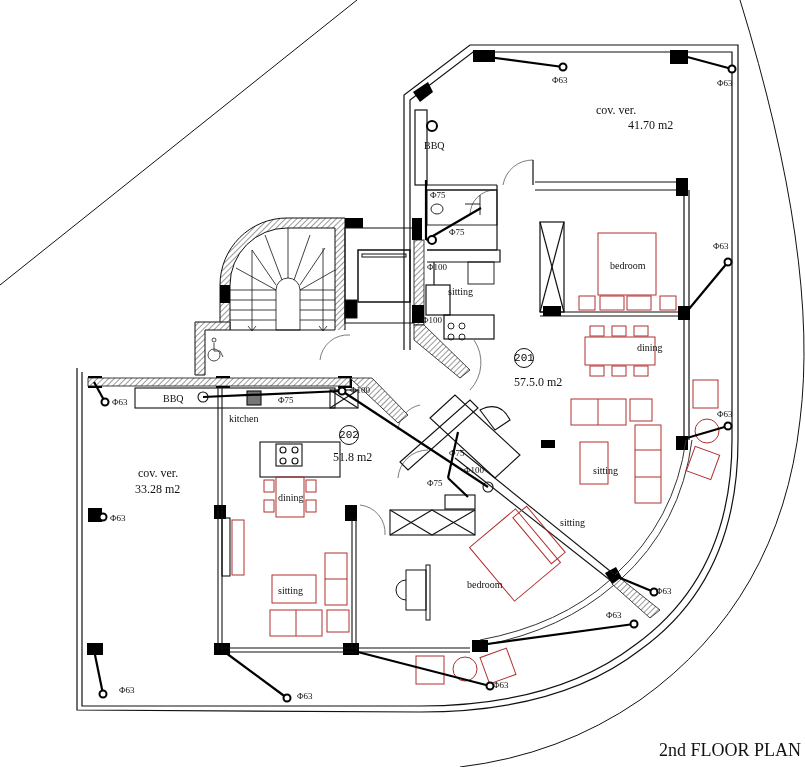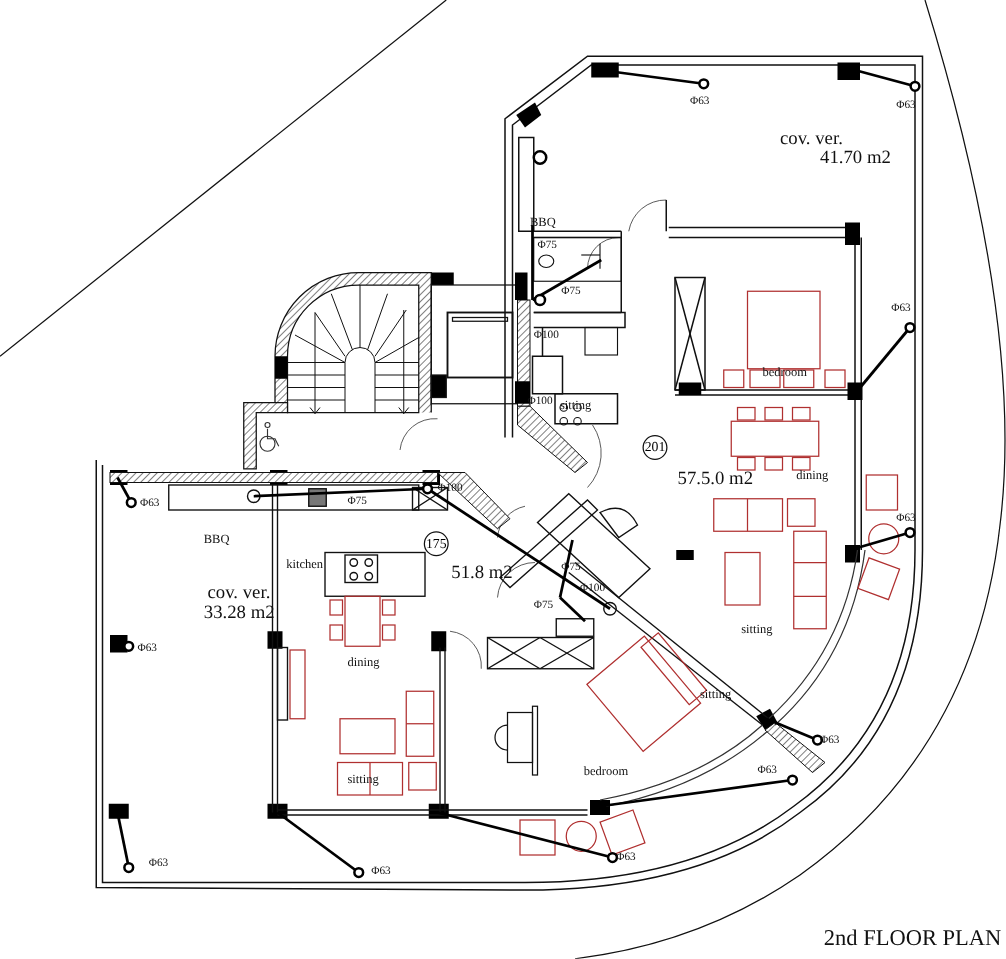--- a/index.html
+++ b/index.html
@@ -1,23 +1,23 @@
 <!DOCTYPE html>
 <html><head>
 <meta charset="utf-8">
 <style>
   html, body { margin:0; padding:0; background:#ffffff; }
   body { width:805px; height:767px; overflow:hidden; position:relative; font-family:"Liberation Sans", sans-serif; }
   #plan { position:absolute; left:0; top:0; width:805px; height:767px; }
   .lbl { position:absolute; font-family:Liberation Serif, serif; color:#111; white-space:nowrap; line-height:1; }
   .lbl.s9 { font-size:9px; }
-  .lbl.s10 { font-size:10px;margin-top:33px; }
-  .lbl.s12 { font-size:15px;margin-left:28px; }
+  .lbl.s10 { font-size:10px; }
+  .lbl.s12 { font-size:12px; }
   .lbl.s14 { font-size:18px; }
-  .unit-badge { position:absolute; width:20px; height:20px; border:1.2px solid #111; border-radius:50%; font-size:11px; display:flex; align-items:center; justify-content:center; font-family:Liberation Serif, serif; box-sizing:border-box; }
+  .unit-badge { position:absolute; width:20px; height:20px; border:1.2px solid #111; border-radius:50%; font-size:11px; display:flex; align-items:center; justify-content:center; font-family:Liberation Mono, monospace; box-sizing:border-box; }
 </style>
 </head>
 <body>
 
 <svg id="plan" viewBox="0 0 805 767" xmlns="http://www.w3.org/2000/svg">
   <defs>
     <pattern id="hatch" patternUnits="userSpaceOnUse" width="4" height="4" patternTransform="rotate(45)">
       <rect width="4" height="4" fill="#fff"></rect>
       <line x1="0" y1="0" x2="0" y2="4" stroke="#444" stroke-width="1.1"></line>
     </pattern>
@@ -301,21 +301,21 @@
 
 <div class="lbl s14" style="left:659px;top:741px;">2nd FLOOR PLAN</div>
 
 <div class="lbl s12" style="left:596px;top:104px;">cov. ver.</div>
 <div class="lbl s12" style="left:628px;top:119px;">41.70 m2</div>
 <div class="lbl s12" style="left:138px;top:467px;">cov. ver.</div>
 <div class="lbl s12" style="left:135px;top:483px;">33.28 m2</div>
 
 <div class="unit-badge" style="left:514px;top:348px;">201</div>
 <div class="lbl s12" style="left:514px;top:376px;">57.5.0 m2</div>
-<div class="unit-badge" style="left:339px;top:425px;">175</div>
+<div class="unit-badge" style="left:339px;top:425px;">202</div>
 <div class="lbl s12" style="left:333px;top:451px;">51.8 m2</div>
 
 <div class="lbl s10" style="left:424px;top:141px;">BBQ</div>
 <div class="lbl s10" style="left:448px;top:287px;">sitting</div>
 <div class="lbl s10" style="left:610px;top:261px;">bedroom</div>
 <div class="lbl s10" style="left:637px;top:343px;">dining</div>
 <div class="lbl s10" style="left:593px;top:466px;">sitting</div>
 <div class="lbl s10" style="left:560px;top:518px;">sitting</div>
 <div class="lbl s10" style="left:163px;top:394px;">BBQ</div>
 <div class="lbl s10" style="left:229px;top:414px;">kitchen</div>

